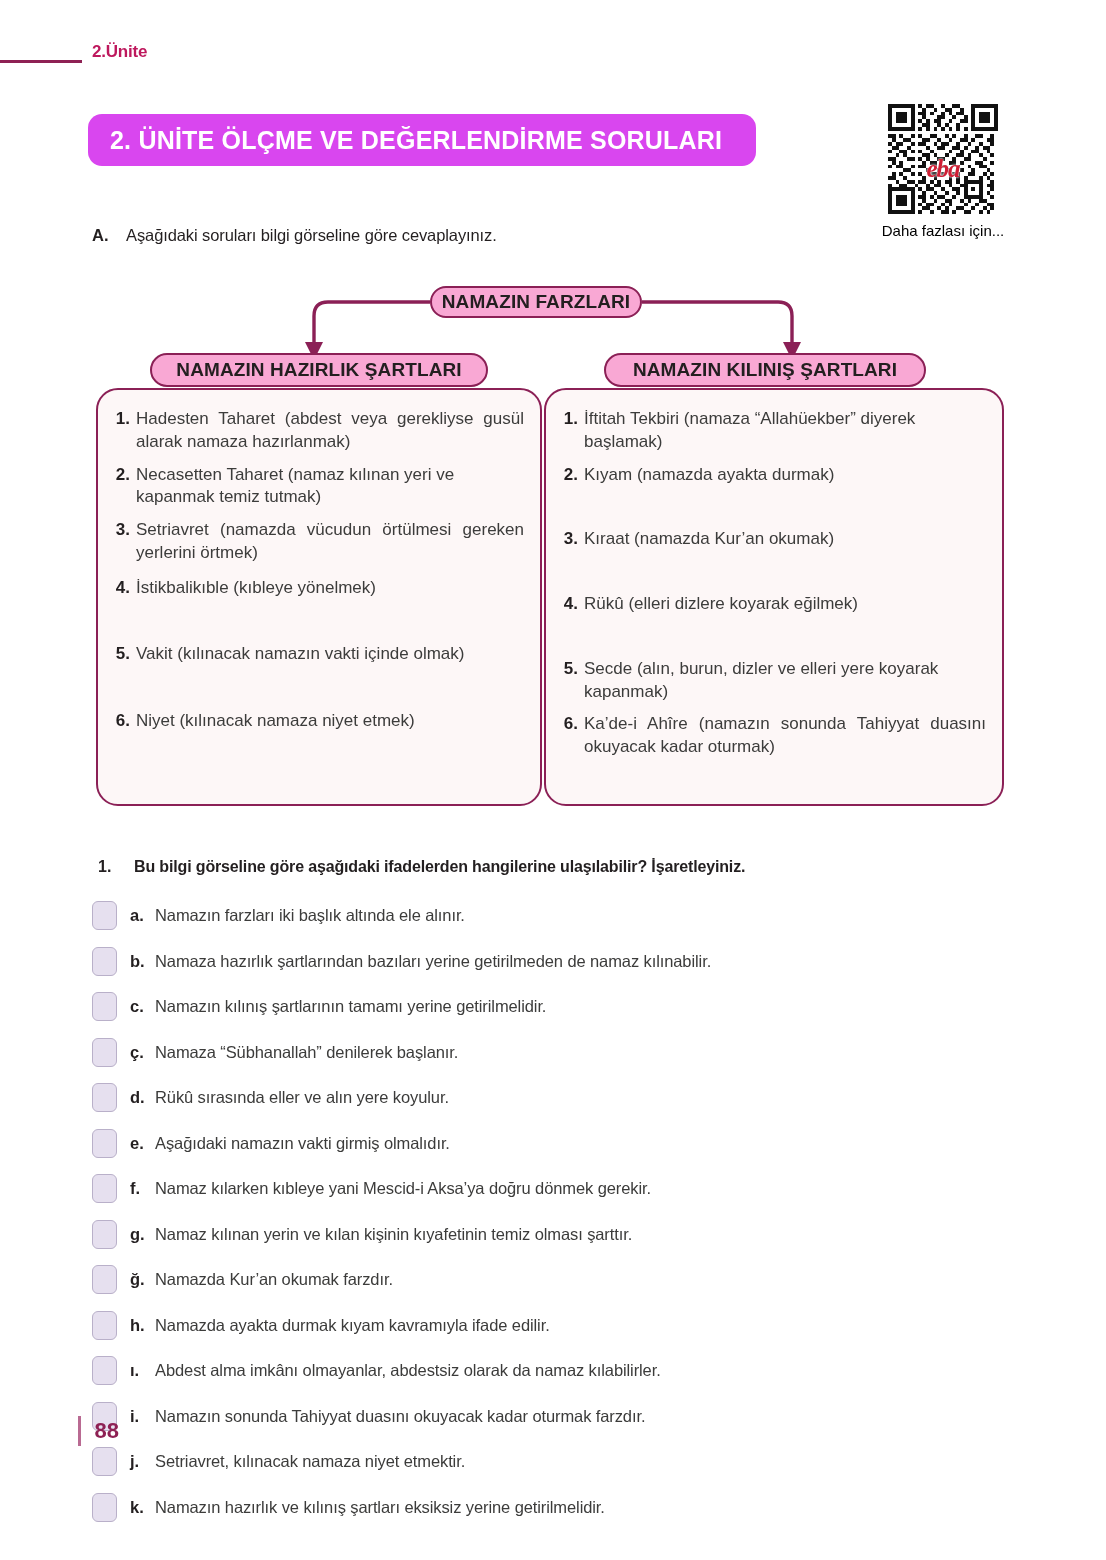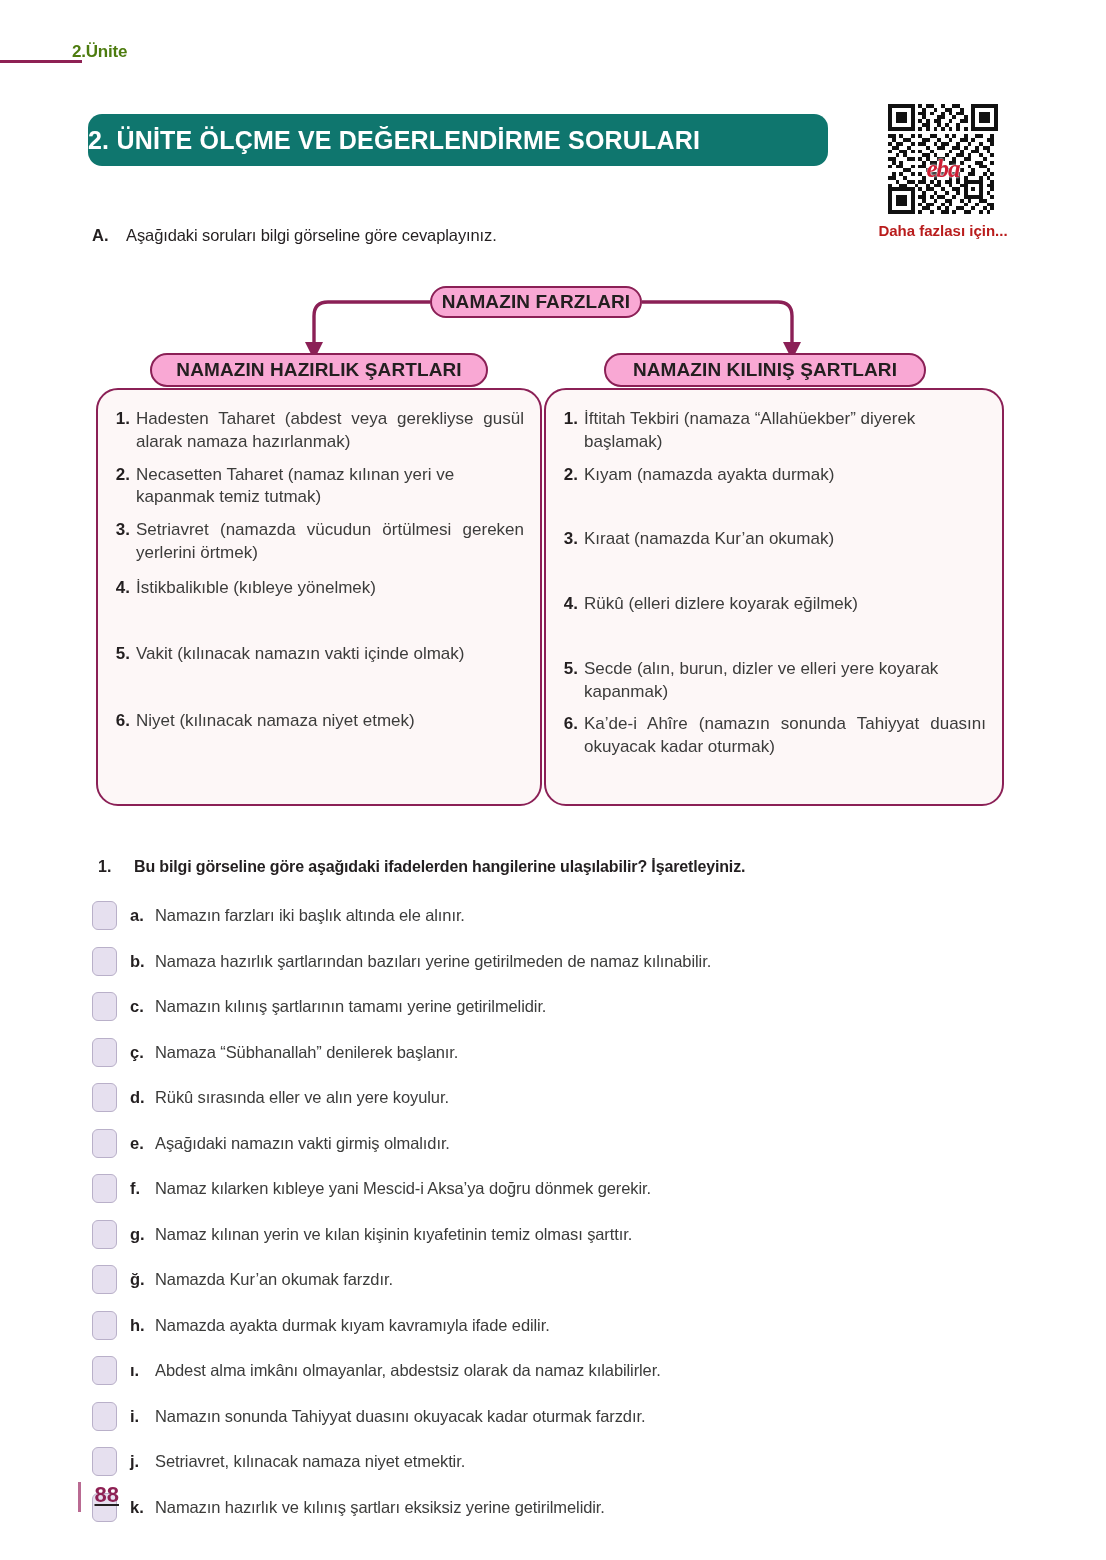--- a/index.html
+++ b/index.html
@@ -20,37 +20,38 @@
     top: 42px; left: 0; width: 260px; height: 30px;
   }
   #running-head .rule {
     position: absolute;
     left: 0; top: 18px;
     width: 82px; height: 3px;
     background: #8e2154;
   }
   #running-head .unit-label {
     position: absolute;
-    left: 72px; top: 0;
+    left: 92px; top: 0;
     font-size: 17px;
     font-weight: bold;
-    color: #4d7c0f;
+    color: #be185d;
     letter-spacing: -0.2px;
     white-space: nowrap;
   }
 
   
   #title-banner {
     position: absolute;
     left: 88px; top: 114px;
-    width: 740px; height: 52px;
-    background: #0f766e;
+    width: 668px; height: 52px;
+    background: #d946ef;
     border-radius: 14px;
     display: flex;
     align-items: center;
+    padding-left: 22px;
   }
   #title-banner .txt {
     color: #ffffff;
     font-size: 25px;
     font-weight: bold;
     letter-spacing: 0.2px;
     white-space: nowrap;
   }
 
   
@@ -77,22 +78,21 @@
     font-size: 25px;
     color: #cf1f35;
     letter-spacing: -1px;
     text-shadow: 0 0 2px #fff, 0 0 3px #fff;
     line-height: 1;
     margin-top: 9px;
   }
   #qr-caption {
     margin-top: 8px;
     font-size: 15px;
-    color: #b91c1c;
-    font-weight: bold;
+    color: #000000;
   }
 
   
   #section-a {
     position: absolute;
     left: 92px; top: 226px;
     width: 920px;
     display: flex;
   }
   #section-a .letter {
@@ -198,22 +198,22 @@
   }
   .choice-text {
     font-size: 16.5px;
     color: #3c3c3b;
     letter-spacing: -0.1px;
   }
 
   
   #footer {
     position: absolute;
-    left: 78px; top: 1482px;
-    display: flex;  text-decoration: underline;
+    left: 78px; top: 1416px;
+    display: flex; align-items: center;
   }
   #footer .bar {
     width: 2.5px; height: 30px;
     background: #b96a92;
     margin-right: 14px;
   }
   #footer .page-num {
     font-size: 22px;
     font-weight: bold;
     color: #8e2154;

